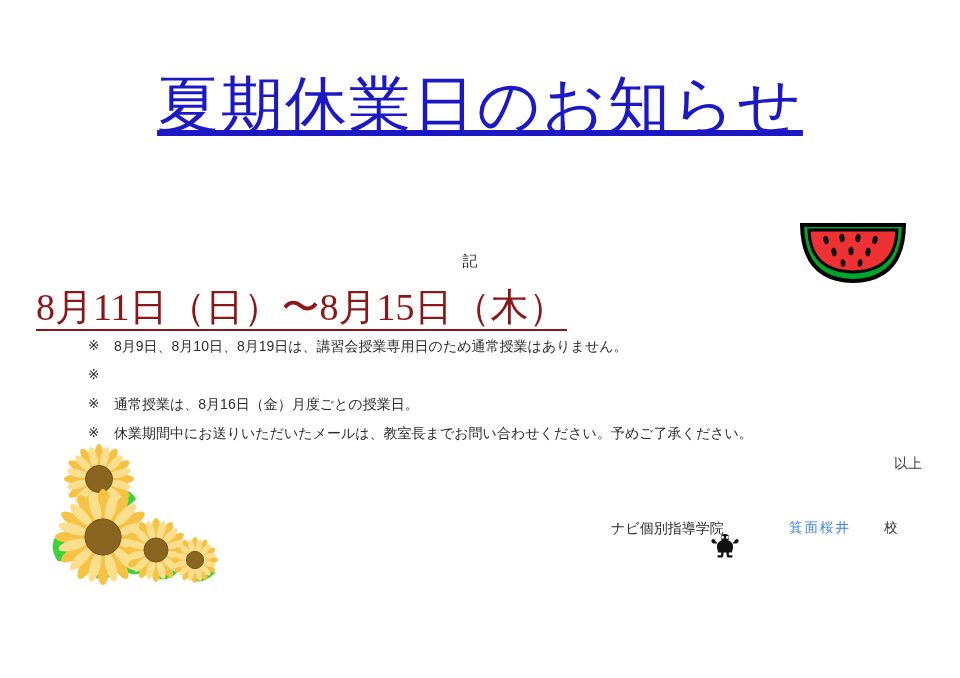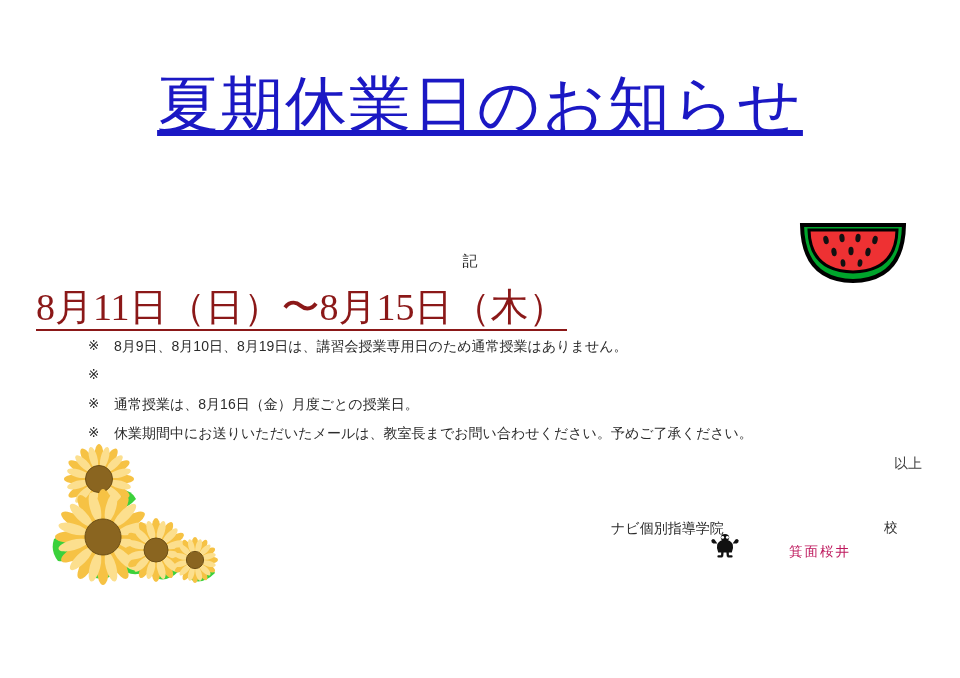--- a/index.html
+++ b/index.html
@@ -141,23 +141,22 @@
     width: 34px;
     height: 34px;
   }
   .sig-school {
     position: absolute;
     left: 789px;
     top: 0;
     font-size: 13.5px;
     line-height: 18px;
     letter-spacing: 2px;
-    color: #be185d;
-    white-space: nowrap;
-    margin-top: 24px;
+    color: #3b82f6;
+    white-space: nowrap;
   }
   .sig-suffix {
     position: absolute;
     left: 884px;
     top: 0;
     font-size: 13.5px;
     line-height: 18px;
     color: #2b2b2b;
   }
 

